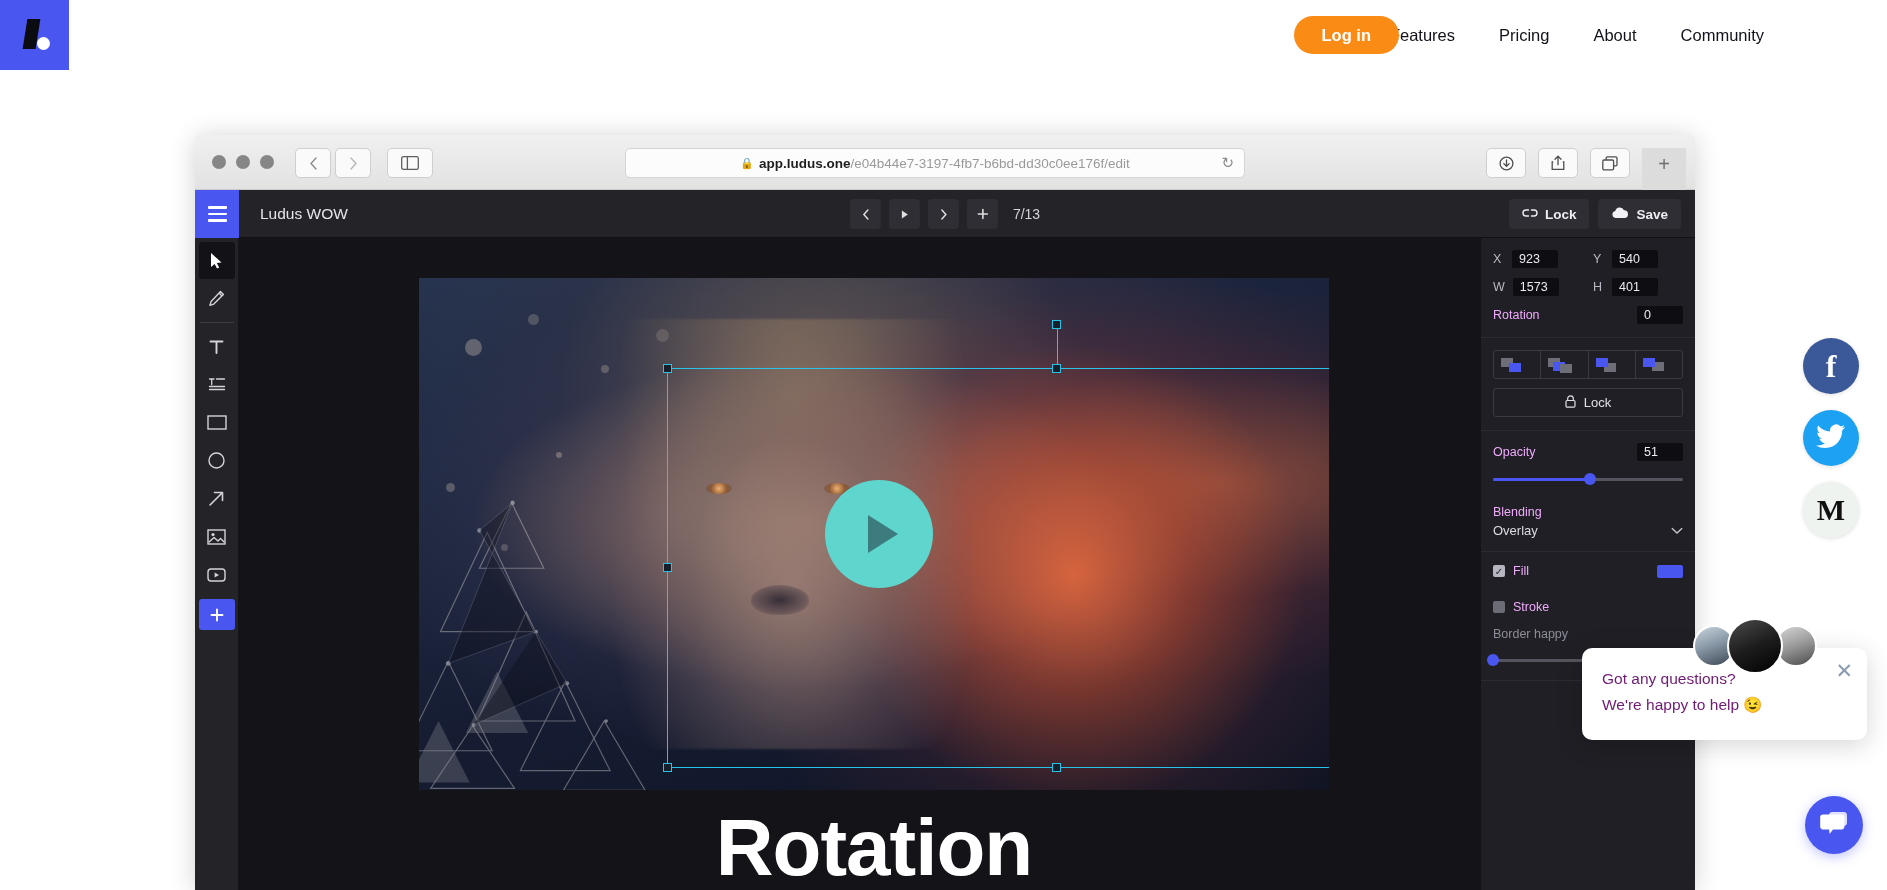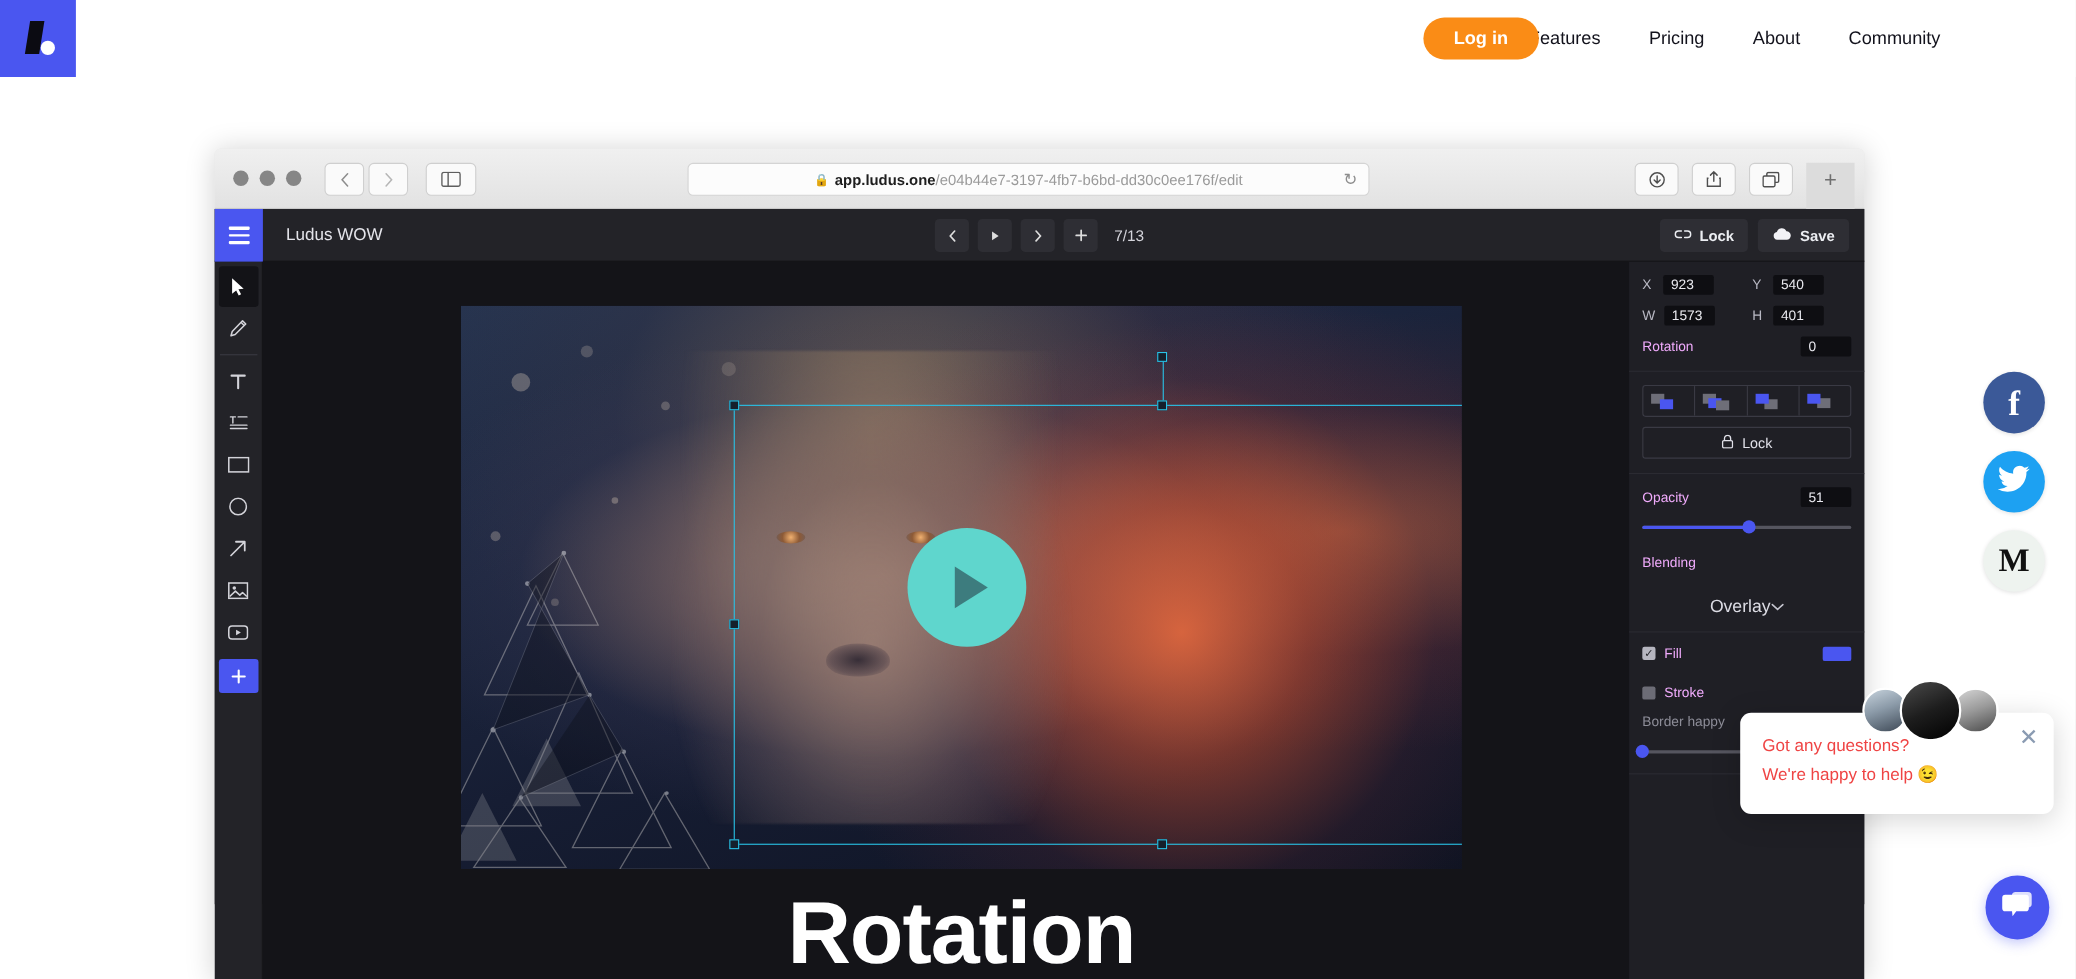--- a/index.html
+++ b/index.html
@@ -269,22 +269,22 @@
   .slider-track {
     position: absolute; left: 0; right: 0; top: 6px; height: 2.5px;
     background: #55555f; border-radius: 2px;
   }
   .slider-fill { position: absolute; left: 0; top: 6px; height: 2.5px; background: #4a56f0; border-radius: 2px; }
   .slider-knob {
     position: absolute; top: 1px; width: 12px; height: 12px; border-radius: 50%;
     background: #4a56f0; margin-left: -6px;
   }
   .select {
-    margin-top: 23px; display: flex; align-items: center; justify-content: center;
-    color: #dcdce4; font-size: 16px; cursor: pointer;
+    margin-top: 3px; display: flex; align-items: center; justify-content: space-between;
+    color: #dcdce4; font-size: 13px; cursor: pointer;
   }
   .chk {
     width: 12px; height: 12px; border-radius: 2px; background: #6c6c76;
     display: inline-flex; align-items: center; justify-content: center;
     color: #1f1f25; font-size: 10px; margin-right: 8px; cursor: pointer;
   }
   .chk.on { background: #b6b6c0; }
   .swatch { width: 26px; height: 13px; border-radius: 2px; background: #4a56f0; cursor: pointer; }
   .swatch.dark { background: #2c2c34; border: 1px solid #45454f; }
   .inline { display: flex; align-items: center; }
@@ -304,21 +304,21 @@
   .soc-tw { background: #1da1f2; }
   .soc-md { background: #eef3ef; color: #111; font-size: 30px; font-weight: bold;
             font-family: "Liberation Serif", serif; }
 
   
   .chat-card {
     position: absolute; right: 20px; top: 648px; width: 285px; height: 92px;
     background: #fff; border-radius: 10px; box-shadow: 0 5px 26px rgba(0,0,0,0.17);
     z-index: 60;
   }
-  .chat-txt { padding: 18px 20px 0; color: #ef4444; font-size: 15.5px; line-height: 1.65; }
+  .chat-txt { padding: 18px 20px 0; color: #701a75; font-size: 15.5px; line-height: 1.65; }
   .chat-close {
     position: absolute; right: 14px; top: 12px; color: #8a9bb2; font-size: 21px;
     cursor: pointer; line-height: 1;
   }
   .avatars { position: absolute; right: 50px; top: -30px; display: flex; align-items: center; }
   .av { width: 42px; height: 42px; border-radius: 50%; border: 2px solid #fff; overflow: hidden; }
   .av.big { width: 56px; height: 56px; z-index: 2; margin: 0 -8px; }
   .av1 { background: linear-gradient(160deg,#c7d3dd 0%,#8b9aa8 45%,#3c4754 100%); }
   .av2 { background: linear-gradient(155deg,#4b4b4b 0%,#1d1d1d 50%,#000 100%); }
   .av3 { background: linear-gradient(160deg,#d6d6d6 0%,#9a9a9a 48%,#4a4a4a 100%); }

